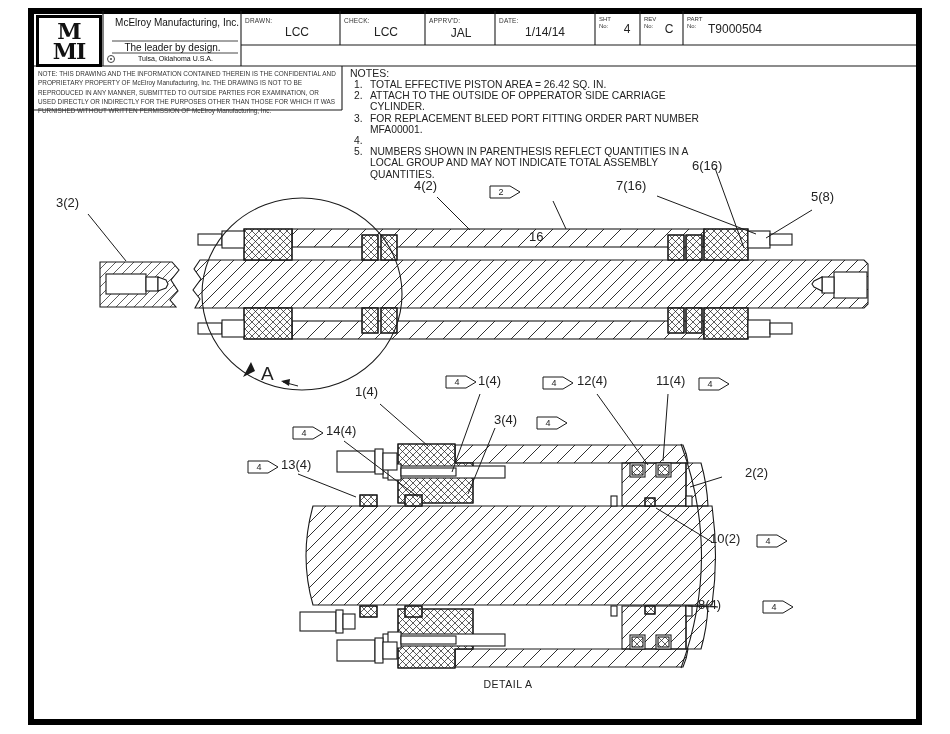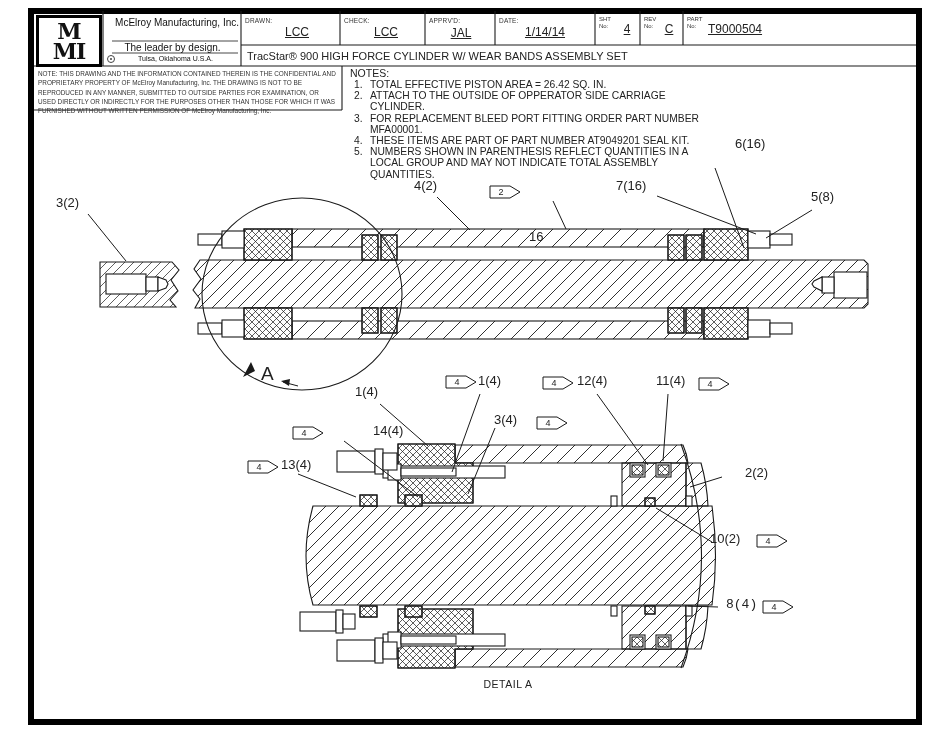--- a/index.html
+++ b/index.html
@@ -6,21 +6,21 @@
   .sheet{position:relative;width:950px;height:734px;background:#fff;overflow:hidden;
          font-family:"Liberation Sans",sans-serif;color:#111;}
   .sheet svg{position:absolute;left:0;top:0;}
   .abs{position:absolute;white-space:nowrap;}
   .logo-box{position:absolute;left:36px;top:15px;width:60px;height:46px;border:3px solid #000;
             display:flex;flex-direction:column;align-items:center;justify-content:center;
             font-family:"DejaVu Serif",serif;font-weight:bold;font-size:22px;line-height:20px;
             letter-spacing:-1px;}
   .cell-label{font-size:6.5px;letter-spacing:.2px;color:#333;}
   .cell-label2{font-size:6px;line-height:6.5px;color:#333;}
-  .cell-value{font-size:12px;color:#222;text-align:center;text-decoration:underline;}
+  .cell-value{font-size:12px;color:#222;text-align:center;}
   .company-name{font-size:10px;text-align:right;}
   .tagline{font-size:10px;text-align:center;}
   .location{font-size:7px;text-align:center;}
   .regmark{position:absolute;width:6px;height:6px;border:1px solid #444;border-radius:50%;}
   .regmark::after{content:"";position:absolute;left:2px;top:2px;width:2px;height:2px;background:#444;border-radius:50%;}
   .dwg-title{font-size:11px;color:#222;}
   .conf-note{position:absolute;font-size:6.4px;line-height:1.45;color:#333;width:298px;white-space:normal;}
   .notes-head{font-size:10.5px;color:#222;}
   .notes{position:absolute;width:372px;}
   .note-item{display:flex;font-size:10.3px;line-height:11.2px;color:#222;margin-bottom:0px;}
@@ -250,59 +250,57 @@
     <div>REV</div>
       <div>No:</div>
   </div>
   <div class="abs cell-value" style="left:656px;top:22px;width:26px;">C</div>
   <div class="abs cell-label2" style="left:687px;top:16px;">
     <div>PART</div>
       <div>No:</div>
   </div>
   <div class="abs cell-value" style="left:708px;top:22px;width:120px;text-align:left;">T9000504</div>
 
-  <div class="abs dwg-title" style="left:247px;top:50px;">TracStar® 900 HIGH FORCE CYLINDER W/ WEAR BANDS ASSEMBLY SET</div>
 
   <div class="conf-note" style="left:38px;top:69px;">NOTE: THIS DRAWING AND THE INFORMATION CONTAINED THEREIN IS THE CONFIDENTIAL AND PROPRIETARY PROPERTY OF McElroy Manufacturing, Inc. THE DRAWING IS NOT TO BE REPRODUCED IN ANY MANNER, SUBMITTED TO OUTSIDE PARTIES FOR EXAMINATION, OR USED DIRECTLY OR INDIRECTLY FOR THE PURPOSES OTHER THAN THOSE FOR WHICH IT WAS FURNISHED WITHOUT WRITTEN PERMISSION OF McElroy Manufacturing, Inc.</div>
 
   <div class="abs notes-head" style="left:350px;top:67px;">NOTES:</div>
   <div class="notes" style="left:350px;top:79px;">
     <div class="note-item">
         <span class="note-num">1.</span>
         <span class="note-text">TOTAL EFFECTIVE PISTON AREA = 26.42 SQ. IN.</span>
       </div>
     <div class="note-item">
         <span class="note-num">2.</span>
         <span class="note-text">ATTACH TO THE OUTSIDE OF OPPERATOR SIDE CARRIAGE CYLINDER.</span>
       </div>
     <div class="note-item">
         <span class="note-num">3.</span>
         <span class="note-text">FOR REPLACEMENT  BLEED PORT FITTING ORDER PART NUMBER MFA00001.</span>
       </div>
     <div class="note-item">
         <span class="note-num">4.</span>
-        <span class="note-text">THESE ITEMS ARE PART OF PART NUMBER AT9049201 SEAL KIT.</span>
       </div>
     <div class="note-item">
         <span class="note-num">5.</span>
         <span class="note-text">NUMBERS SHOWN IN PARENTHESIS REFLECT QUANTITIES IN A LOCAL GROUP AND MAY NOT INDICATE TOTAL ASSEMBLY QUANTITIES.</span>
       </div>
   </div>
 
   <span class="abs callout" style="left:56px;top:195px;">3(2)</span>
   <span class="abs callout" style="left:414px;top:178px;">4(2)</span>
   <span class="flag" style="left:489px;top:185px;">
     <svg width="32" height="14">
         <polygon points="1,1 21,1 31,7 21,13 1,13" fill="#fff" stroke="#1a1a1a"></polygon>
       </svg>
     <span class="flag-num">2</span>
   </span>
   <span class="abs callout" style="left:529px;top:181px;margin-top:48px;">16</span>
   <span class="abs callout" style="left:616px;top:178px;">7(16)</span>
-  <span class="abs callout" style="left:692px;top:136px;margin-left:43px;">6(16)</span>
+  <span class="abs callout" style="left:692px;top:158px;">6(16)</span>
   <span class="abs callout" style="left:811px;top:189px;">5(8)</span>
   <span class="abs view-marker" style="left:261px;top:363px;">A</span>
 
   <span class="abs callout" style="left:355px;top:384px;">1(4)</span>
   <span class="flag" style="left:445px;top:375px;">
     <svg width="32" height="14">
         <polygon points="1,1 21,1 31,7 21,13 1,13" fill="#fff" stroke="#1a1a1a"></polygon>
       </svg>
     <span class="flag-num">4</span>
   </span>
@@ -327,37 +325,37 @@
         <polygon points="1,1 21,1 31,7 21,13 1,13" fill="#fff" stroke="#1a1a1a"></polygon>
       </svg>
     <span class="flag-num">4</span>
   </span>
   <span class="flag" style="left:292px;top:426px;">
     <svg width="32" height="14">
         <polygon points="1,1 21,1 31,7 21,13 1,13" fill="#fff" stroke="#1a1a1a"></polygon>
       </svg>
     <span class="flag-num">4</span>
   </span>
-  <span class="abs callout" style="left:326px;top:423px;margin-left:47px;">14(4)</span>
+  <span class="abs callout" style="left:326px;top:423px;">14(4)</span>
   <span class="flag" style="left:247px;top:460px;">
     <svg width="32" height="14">
         <polygon points="1,1 21,1 31,7 21,13 1,13" fill="#fff" stroke="#1a1a1a"></polygon>
       </svg>
     <span class="flag-num">4</span>
   </span>
   <span class="abs callout" style="left:281px;top:457px;">13(4)</span>
   <span class="abs callout" style="left:722px;top:465px;margin-left:23px;">2(2)</span>
   <span class="abs callout" style="left:710px;top:531px;">10(2)</span>
   <span class="flag" style="left:756px;top:534px;">
     <svg width="32" height="14">
         <polygon points="1,1 21,1 31,7 21,13 1,13" fill="#fff" stroke="#1a1a1a"></polygon>
       </svg>
     <span class="flag-num">4</span>
   </span>
-  <span class="abs callout" style="left:726px;top:597px;font-family:Liberation Mono, monospace;">8(4)</span>
+  <span class="abs callout" style="left:698px;top:597px;">8(4)</span>
   <span class="flag" style="left:762px;top:600px;">
     <svg width="32" height="14">
         <polygon points="1,1 21,1 31,7 21,13 1,13" fill="#fff" stroke="#1a1a1a"></polygon>
       </svg>
     <span class="flag-num">4</span>
   </span>
 
   <div class="abs detail-caption" style="left:468px;top:678px;">DETAIL A</div>
 
 </div>

